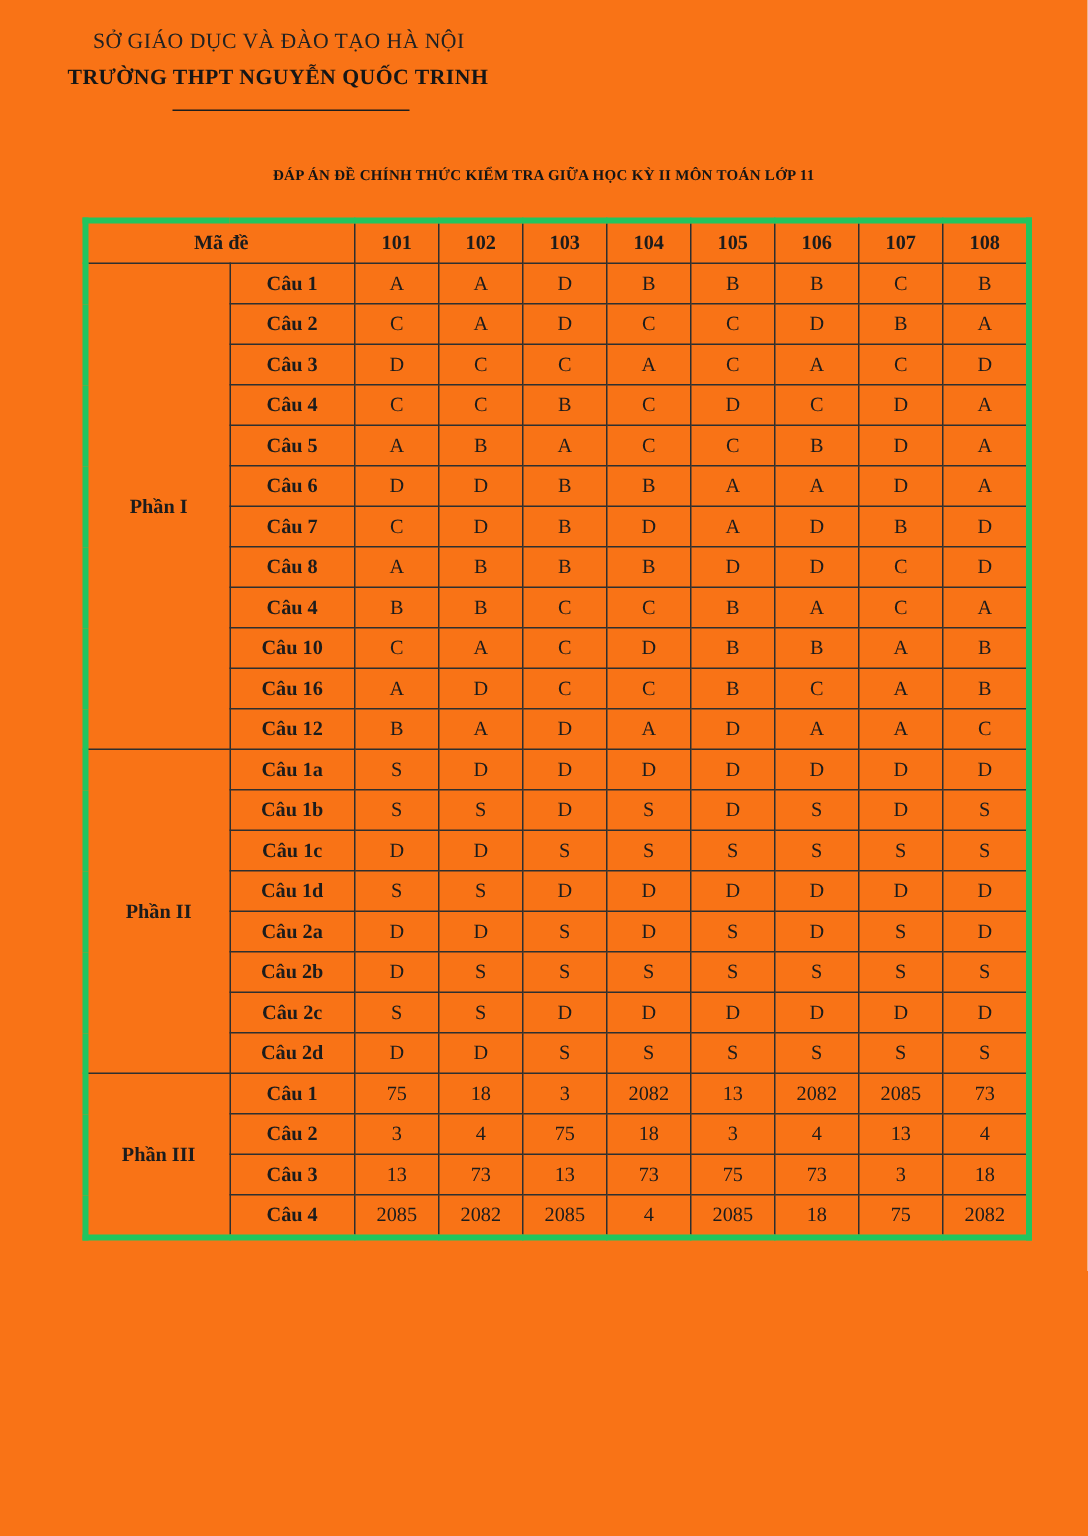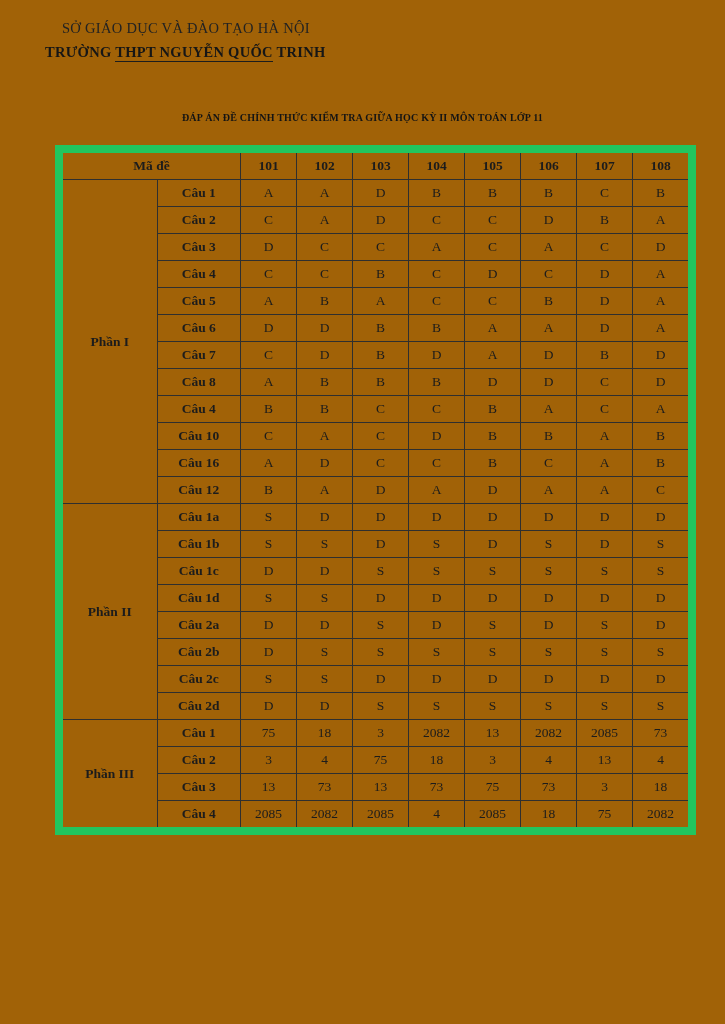--- a/index.html
+++ b/index.html
@@ -6,21 +6,21 @@
     margin: 0;
     padding: 0;
     background: #e8e8e6;
     font-family: "Liberation Serif", "DejaVu Serif", serif;
   }
   .page {
     position: relative;
     width: 725px;
     height: 1024px;
     margin: 0 auto;
-    background: #a16207;
+    background: #f97316;
     color: #1d1d1d;
     overflow: hidden;
   }
   .letterhead {
     position: absolute;
     top: 20px;
     left: 45px;
   }
   .dept-line {
     font-size: 14.5px;
@@ -30,39 +30,39 @@
   }
   .school-line {
     margin-top: 7px;
     font-size: 14.5px;
     font-weight: bold;
     letter-spacing: 0.3px;
     color: #161616;
   }
   .school-line .underlined {
     border-bottom: 1.5px solid #1d1d1d;
-    padding-bottom: 1px;
+    padding-bottom: 13px;
   }
   .doc-title {
     position: absolute;
     top: 112px;
     left: 0;
     width: 100%;
     text-align: center;
     font-size: 10px;
     font-weight: bold;
     letter-spacing: 0.2px;
     color: #141414;
   }
   table.answer-table {
     position: absolute;
     top: 145px;
     left: 55px;
     border-collapse: collapse;
-    border: 8px solid #22c55e;
+    border: 4px solid #22c55e;
   }
   table.answer-table td {
     border: 1px solid #2f2f2f;
     text-align: center;
     vertical-align: middle;
     height: 26px;
     font-size: 13.5px;
     color: #1c1c1c;
     padding: 0;
   }

